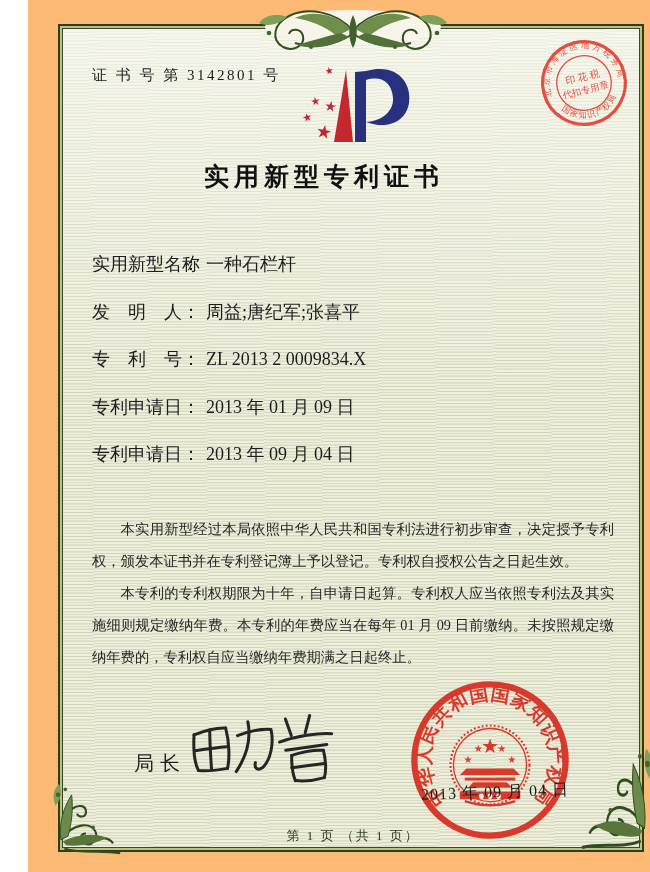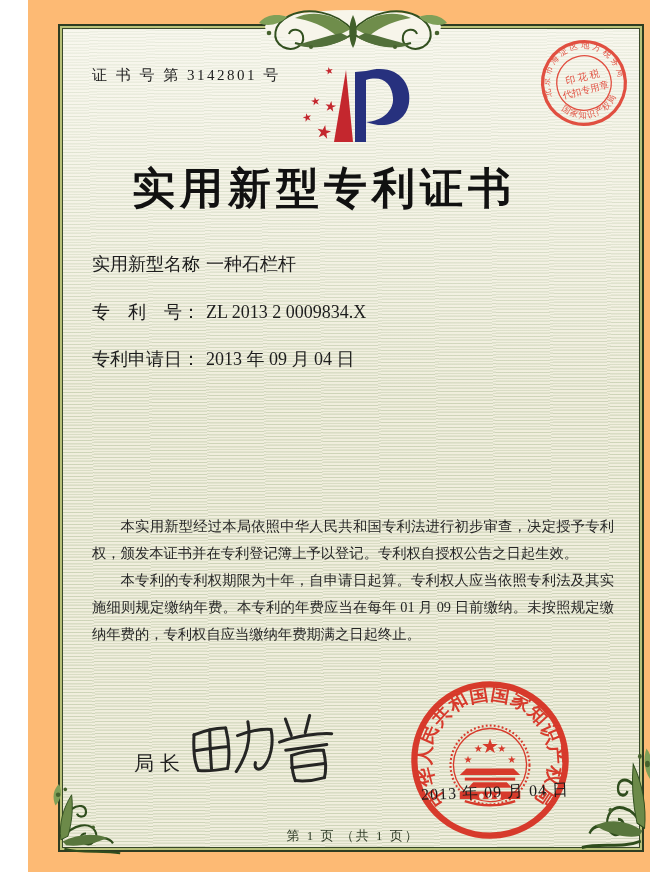--- a/index.html
+++ b/index.html
@@ -24,31 +24,31 @@
       repeating-linear-gradient(179deg, rgba(124,150,96,0.20) 0 1px, rgba(124,150,96,0) 1px 3px),
       repeating-linear-gradient(181deg, rgba(124,150,96,0.12) 0 1px, rgba(124,150,96,0) 1px 4px),
       #f0eedd;
   }
   .abs{position:absolute;}
   .cert-no{
     left:64px;top:66px;font-size:15px;letter-spacing:2.5px;color:#1c1c1c;
   }
   .title{
     left:0;top:160px;width:592px;text-align:center;
-    font-size:43px;font-weight:700;letter-spacing:5px;color:#111;
+    font-size:25px;font-weight:700;letter-spacing:5px;color:#111;
   }
   .fields{left:64px;top:252px;width:520px;}
   .field-row{height:47.5px;font-size:18px;color:#1d1d1d;white-space:nowrap;}
   .field-label{
     display:inline-block;width:90px;text-align:justify;text-align-last:justify;
     vertical-align:top;
   }
   .field-colon{display:inline-block;margin-right:6px;}
   .paras{
-    left:64px;top:513px;width:522px;font-size:14.3px;line-height:27px;
+    left:64px;top:513px;width:522px;font-size:14.3px;line-height:32px;
     color:#262626;text-align:justify;
   }
   .paras p{margin:0;text-indent:2em;}
   .sig-title{left:106px;top:750px;font-size:20px;letter-spacing:6px;color:#222;}
   .sig-svg{left:158px;top:706px;transform:rotate(-4deg);}
   .seal-svg{left:378px;top:676px;}
   .seal-date{
     left:393px;top:782px;width:160px;font-size:16px;letter-spacing:1px;
     color:#1b1b1b;transform:rotate(-2deg);font-weight:500;
   }
@@ -157,21 +157,27 @@
     <text x="50" y="61" font-size="10" fill="#df3a2b" text-anchor="middle">代扣专用章</text>
   </svg>
 
   <div class="abs title">实用新型专利证书</div>
 
   <div class="abs fields">
     <div class="field-row">
       <span class="field-label">实用新型名称</span><span class="field-colon">：</span><span>一种石栏杆</span>
     </div>
     <div class="field-row">
+      <span class="field-label">发明人</span><span class="field-colon">：</span><span>周益;唐纪军;张喜平</span>
+    </div>
+    <div class="field-row">
       <span class="field-label">专利号</span><span class="field-colon">：</span><span>ZL 2013 2 0009834.X</span>
+    </div>
+    <div class="field-row">
+      <span class="field-label">专利申请日</span><span class="field-colon">：</span><span>2013 年 01 月 09 日</span>
     </div>
     <div class="field-row">
       <span class="field-label">专利申请日</span><span class="field-colon">：</span><span>2013 年 09 月 04 日</span>
     </div>
   </div>
 
   <div class="abs paras">
     <p>本实用新型经过本局依照中华人民共和国专利法进行初步审查，决定授予专利权，颁发本证书并在专利登记簿上予以登记。专利权自授权公告之日起生效。</p>
     <p>本专利的专利权期限为十年，自申请日起算。专利权人应当依照专利法及其实施细则规定缴纳年费。本专利的年费应当在每年 01 月 09 日前缴纳。未按照规定缴纳年费的，专利权自应当缴纳年费期满之日起终止。</p>
   </div>

